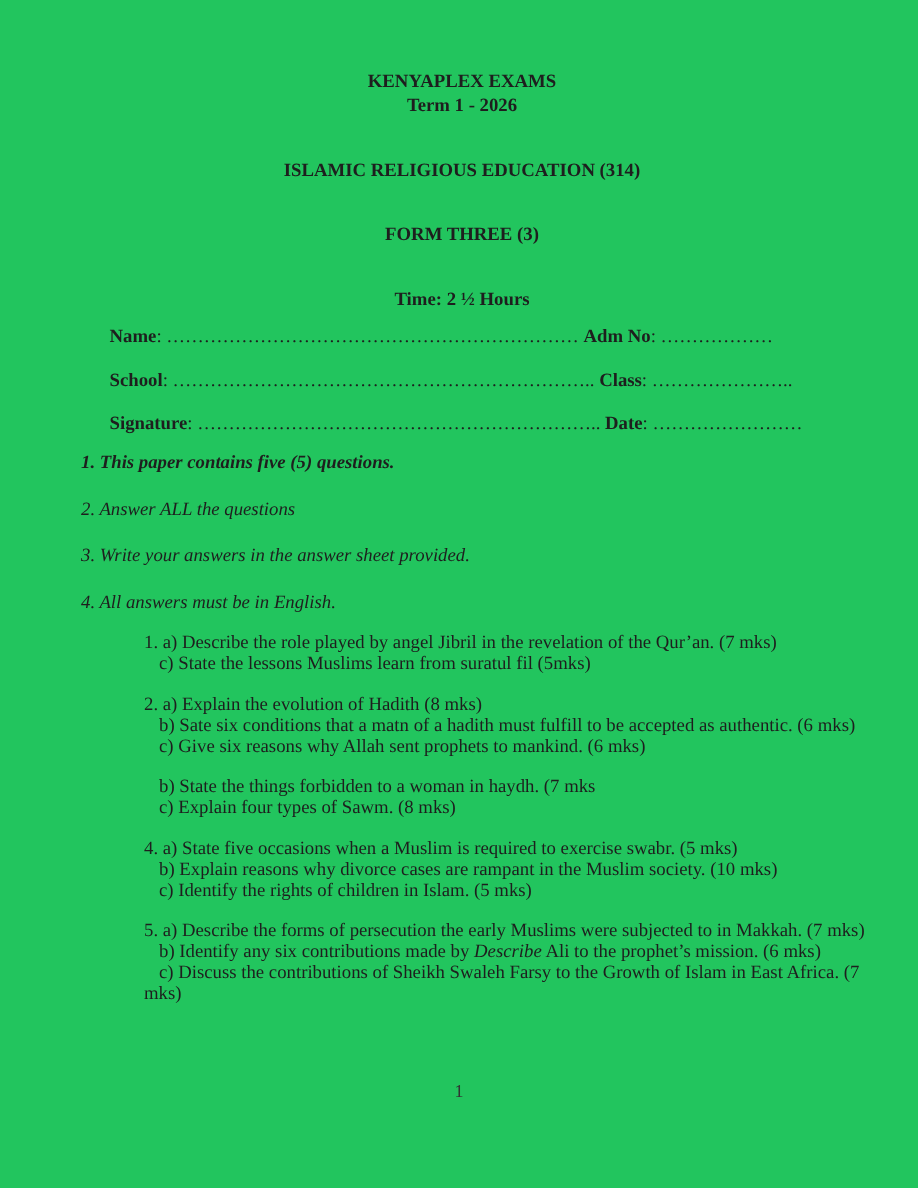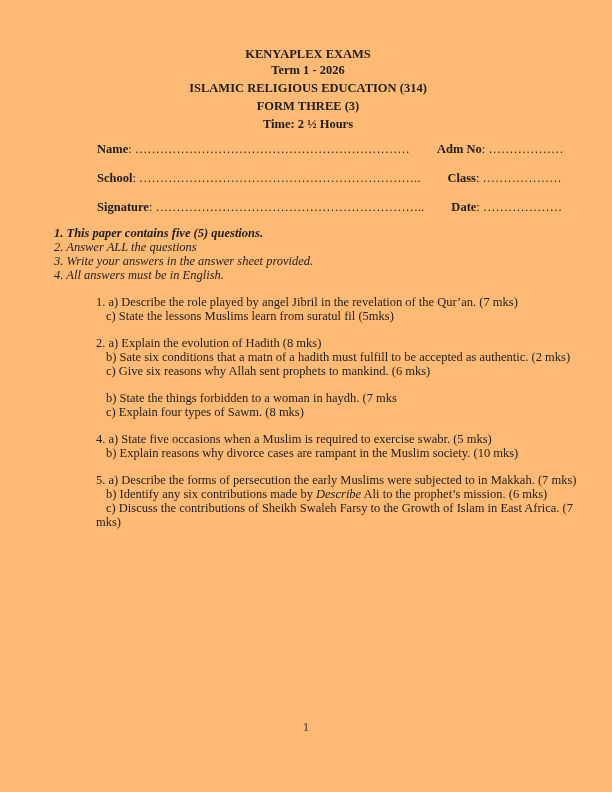--- a/index.html
+++ b/index.html
@@ -1,31 +1,31 @@
 <!DOCTYPE html>
 <html><head>
 <meta charset="utf-8">
 <style>
   html,body{margin:0;padding:0;background:#e8e8e8;}
   .page{
-    width:612px;height:792px;margin:0 auto;background:#fdba74;
+    width:612px;height:792px;margin:0 auto;background:#22c55e;
     font-family:"Liberation Serif","DejaVu Serif",serif;
     font-size:12.5px;color:#1e1e1e;position:relative;overflow:hidden;
   }
   .inner{padding:46px 50px 0 54px;}
   .header{text-align:center;font-weight:bold;}
   .h-line{line-height:16px;}
-  .sp{margin-top:2px;}
+  .sp{margin-top:27px;}
   .fields{margin-top:10px;}
   .field-row{margin-left:19px;line-height:14px;margin-top:15px;white-space:nowrap;overflow:hidden;}
   .field-row:first-child{margin-top:10px;}
-  .field-row b{font-weight:bold;margin-left:24px;}
+  .field-row b{font-weight:bold;}
   .instr-heading{margin-top:8px;line-height:14px;}
   .ul{text-decoration:underline;}
-  .instr-item{font-style:italic;line-height:14px;}
+  .instr-item{font-style:italic;line-height:14px;margin-top:17px;}
   .instr-item.first{margin-top:12px;font-weight:bold;}
   .questions{margin-top:8px;margin-left:42px;}
   .question{margin-top:13px;}
   .q-line{line-height:14px;white-space:nowrap;}
   .q-line.sub{padding-left:10px;}
   .page-number{position:absolute;top:720px;left:0;right:0;text-align:center;font-size:12px;color:#333;}
 </style>
 </head>
 <body>
 
@@ -59,30 +59,31 @@
       <div class="instr-item">4. All answers must be in English.</div>
     </div>
 
     <div class="questions">
       <div class="question">
         <div class="q-line">1. a) Describe the role played by angel Jibril in the revelation of the Qur’an. (7 mks)</div>
         <div class="q-line sub">c) State the lessons Muslims learn from suratul fil (5mks)</div>
       </div>
       <div class="question">
         <div class="q-line">2. a) Explain the evolution of Hadith (8 mks)</div>
-        <div class="q-line sub">b) Sate six conditions that a matn of a hadith must fulfill to be accepted as authentic. (2 mks)</div>
+        <div class="q-line sub">b) Sate six conditions that a matn of a hadith must fulfill to be accepted as authentic. (6 mks)</div>
         <div class="q-line sub">c) Give six reasons why Allah sent prophets to mankind. (6 mks)</div>
       </div>
       <div class="question">
         <div class="q-line sub">b) State the things forbidden to a woman in haydh. (7 mks</div>
         <div class="q-line sub">c) Explain four types of Sawm. (8 mks)</div>
       </div>
       <div class="question">
         <div class="q-line">4. a) State five occasions when a Muslim is required to exercise swabr. (5 mks)</div>
         <div class="q-line sub">b) Explain reasons why divorce cases are rampant in the Muslim society. (10 mks)</div>
+        <div class="q-line sub">c) Identify the rights of children in Islam. (5 mks)</div>
       </div>
       <div class="question">
         <div class="q-line">5. a) Describe the forms of persecution the early Muslims were subjected to in Makkah. (7 mks)</div>
         <div class="q-line sub"><span>b) Identify any six contributions made by </span><i>Describe</i><span> Ali to the prophet’s mission. (6 mks)</span></div>
         <div class="q-line sub">c) Discuss the contributions of Sheikh Swaleh Farsy to the Growth of Islam in East Africa. (7</div>
         <div class="q-line">mks)</div>
       </div>
     </div>
 
   </div>

